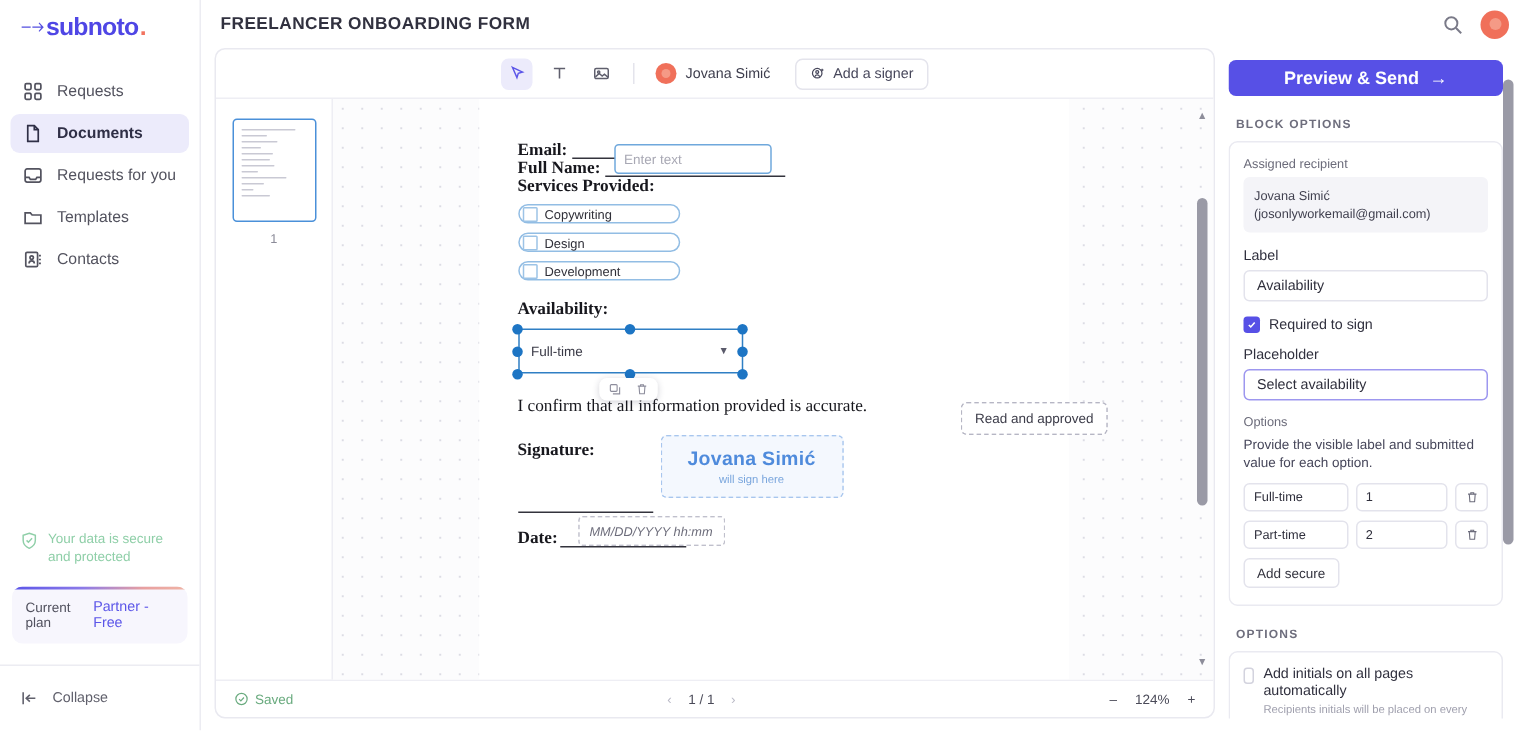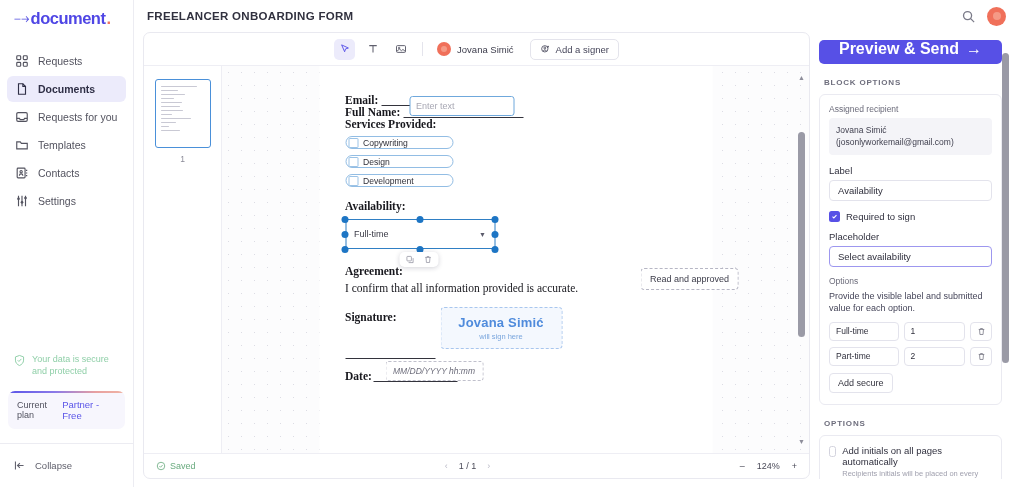--- a/index.html
+++ b/index.html
@@ -248,22 +248,22 @@
   .zoomctl span { cursor: pointer; }
 
   
   .rpanel {
     width: 192px; flex-shrink: 0; display: flex; flex-direction: column;
     position: relative; padding-right: 9px;
   }
   .rp-scroll { flex: 1; overflow: hidden; padding-top: 8px; }
   .btn-primary {
     width: 100%; height: 24px; border-radius: 5px; border: none;
-    background: #5750e6; color: #fff; font-size: 16px; font-weight: 700;
-    display: flex; align-items: flex-start; justify-content: center; gap: 7px;
+    background: #5750e6; color: #fff; font-size: 12px; font-weight: 700;
+    display: flex; align-items: center; justify-content: center; gap: 7px;
     cursor: pointer; font-family: "Liberation Sans", sans-serif;
   }
   .rp-sec-title {
     font-size: 8px; font-weight: 700; color: #6e6e7d;
     letter-spacing: 0.8px; margin: 14px 0 7px 5px;
   }
   .card {
     border: 1px solid #eaeaf1; border-radius: 6px;
     padding: 9px 9px 11px 9px; background: #fff;
   }
@@ -316,21 +316,21 @@
   }
 </style>
 </head>
 <body>
 
 <div class="app">
 
   <aside class="sidebar">
     <div class="logo-wrap">
       <span class="logo-mark">⤍</span>
-      <span class="logo-text">document</span>
+      <span class="logo-text">subnoto</span>
       <span class="logo-dot">.</span>
     </div>
 
     <nav class="nav">
       <div class="nav-item">
         <svg class="nav-ic" viewBox="0 0 16 16" fill="none" stroke="currentColor" stroke-width="1.3">
           <rect x="2" y="2" width="4.5" height="4.5" rx="1"></rect>
             <rect x="9.5" y="2" width="4.5" height="4.5" rx="1"></rect>
           <rect x="2" y="9.5" width="4.5" height="4.5" rx="1"></rect>
             <rect x="9.5" y="9.5" width="4.5" height="4.5" rx="1"></rect>
@@ -359,29 +359,20 @@
       </div>
       <div class="nav-item">
         <svg class="nav-ic" viewBox="0 0 16 16" fill="none" stroke="currentColor" stroke-width="1.3">
           <rect x="2.5" y="2.5" width="9" height="11" rx="1"></rect>
             <circle cx="7" cy="6.5" r="1.3"></circle>
           <path d="M5 11c0-1.2.9-2 2-2s2 .8 2 2"></path>
             <path d="M12.5 5h1.5M12.5 8h1.5M12.5 11h1.5"></path>
         </svg>
         <span>Contacts</span>
       </div>
-      <div class="nav-item">
-        <svg class="nav-ic" viewBox="0 0 16 16" fill="none" stroke="currentColor" stroke-width="1.3">
-          <path d="M4 2v12M8 2v12M12 2v12"></path>
-            <circle cx="4" cy="5.5" r="1.5" fill="currentColor" stroke="none"></circle>
-          <circle cx="8" cy="9.5" r="1.5" fill="currentColor" stroke="none"></circle>
-            <circle cx="12" cy="4.5" r="1.5" fill="currentColor" stroke="none"></circle>
-        </svg>
-        <span>Settings</span>
-      </div>
     </nav>
 
     <div class="side-spacer"></div>
 
     <div class="secure">
       <svg viewBox="0 0 16 16" fill="none" stroke="currentColor" stroke-width="1.2">
         <path d="M8 1.8l5 1.8v4c0 3.2-2.2 5.4-5 6.6-2.8-1.2-5-3.4-5-6.6v-4z"></path>
           <path d="M5.8 7.7l1.5 1.5 3-3.2"></path>
       </svg>
       <span>Your data is secure and protected</span>
@@ -531,21 +522,20 @@
                     </svg>
                     <svg viewBox="0 0 16 16" fill="none" stroke="currentColor" stroke-width="1.3">
                       <path d="M3 4.3h10"></path>
                         <path d="M4.5 4.3l.7 9h5.6l.7-9"></path>
                         <path d="M6.3 4.3V2.7h3.4v1.6"></path>
                     </svg>
                   </div>
                 </div>
 
                 <div class="agree-row">
-                  <div class="f-label">Agreement:</div>
                   <div class="agree-txt">I confirm that all information provided is accurate.</div>
                   <div class="read-chip">Read and approved</div>
                 </div>
 
                 <div class="sig-row">
                   <div>
                     <span class="f-label">Signature:</span>
                     <div class="sig-rule"></div>
                   </div>
                   <div class="sig-box">

